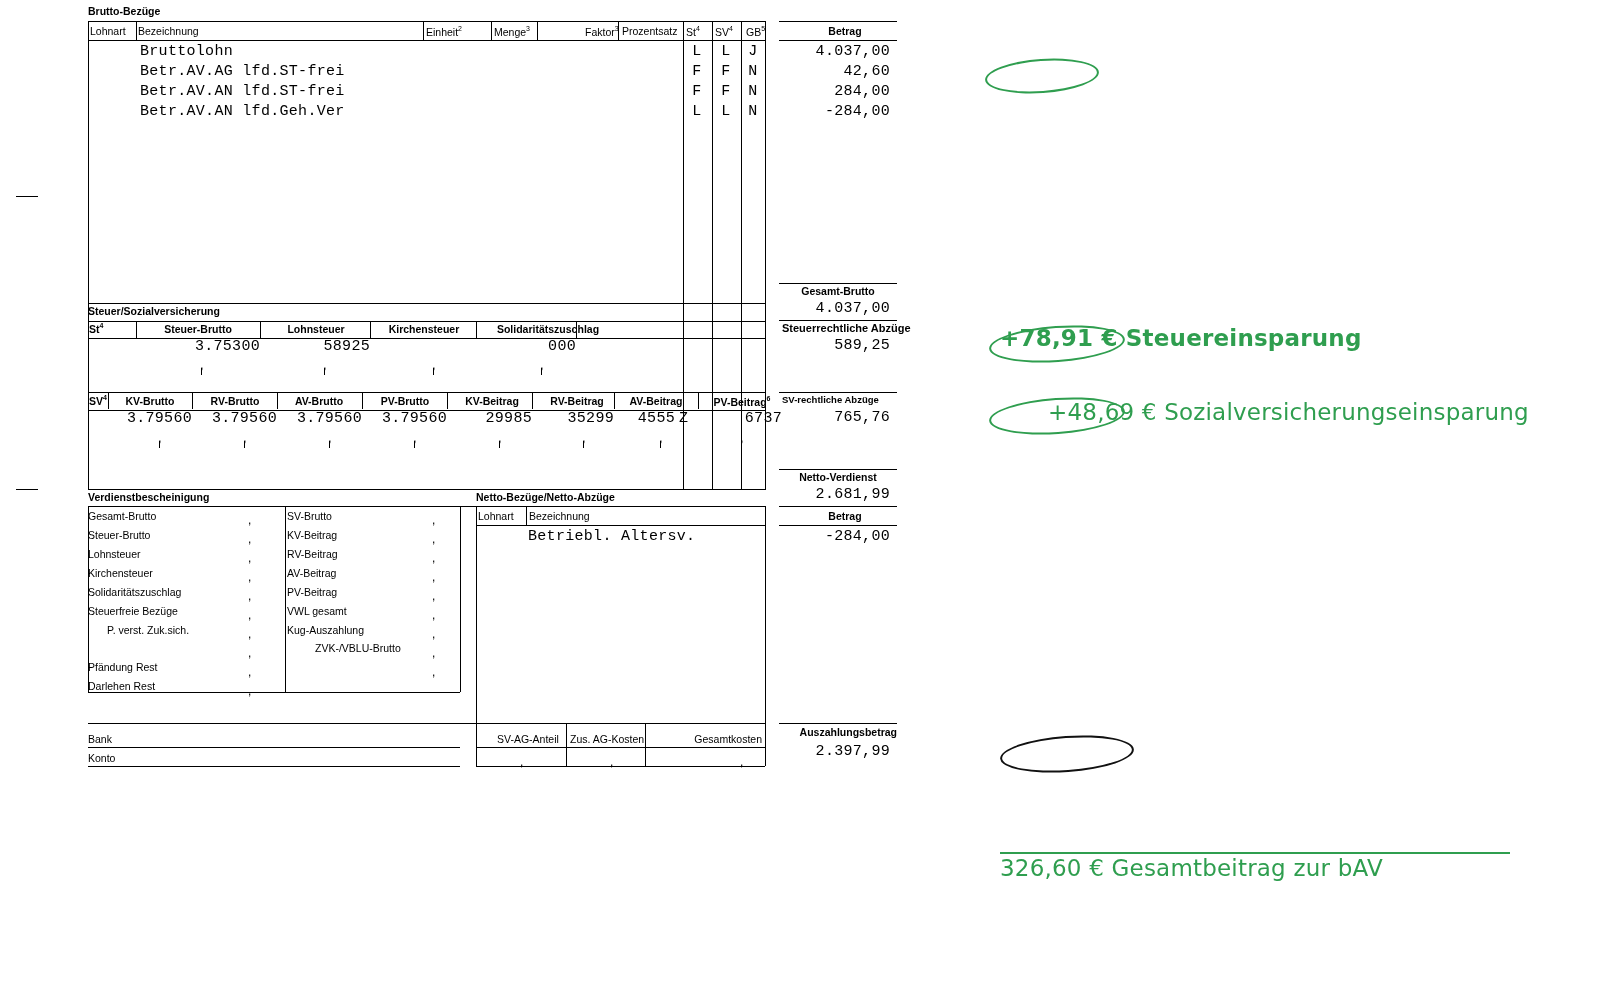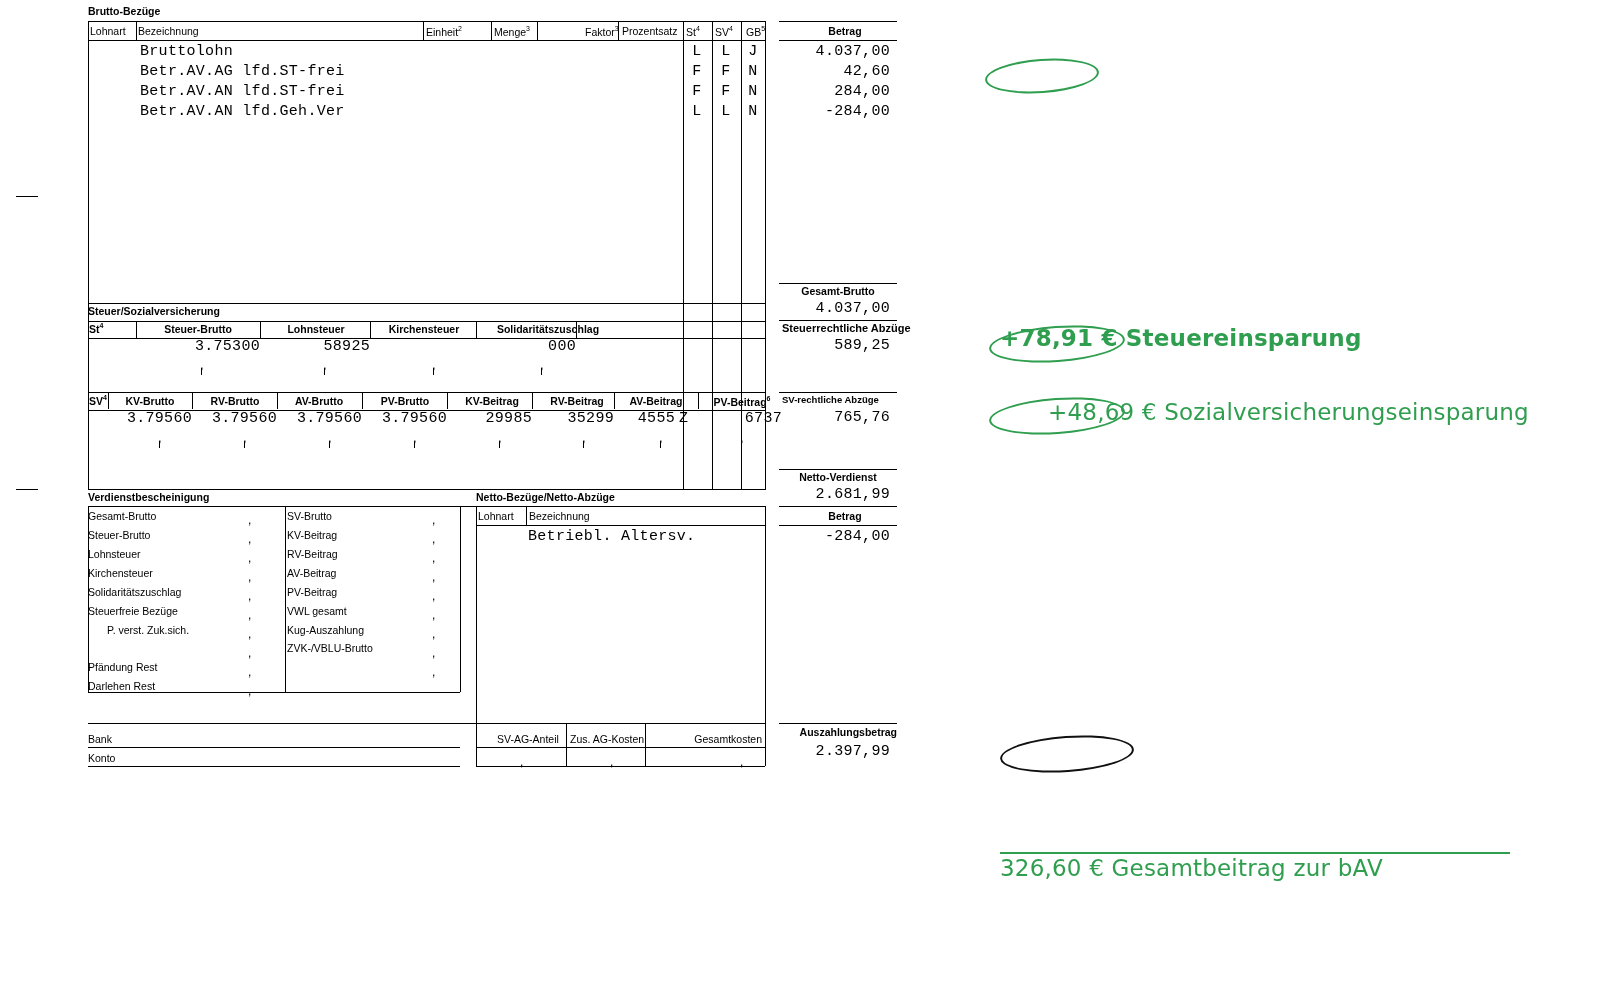--- a/index.html
+++ b/index.html
@@ -263,21 +263,21 @@
   <div class="abs" style="left:248px; top:665px; font-size:12px;">,</div>
   <div class="abs" style="left:248px; top:684px; font-size:12px;">,</div>
 
   <div class="abs lbl" style="left:287px; top:510px;">SV-Brutto</div>
   <div class="abs lbl" style="left:287px; top:529px;">KV-Beitrag</div>
   <div class="abs lbl" style="left:287px; top:548px;">RV-Beitrag</div>
   <div class="abs lbl" style="left:287px; top:567px;">AV-Beitrag</div>
   <div class="abs lbl" style="left:287px; top:586px;">PV-Beitrag</div>
   <div class="abs lbl" style="left:287px; top:605px;">VWL gesamt</div>
   <div class="abs lbl" style="left:287px; top:624px;">Kug-Auszahlung</div>
-  <div class="abs lbl" style="left:287px; top:642px;">ZVK-/VBLU-Brutto</div>
+  <div class="abs lbl" style="left:287px; top:642px;padding-left:28px;">ZVK-/VBLU-Brutto</div>
 
   <div class="abs" style="left:432px; top:513px; font-size:12px;">,</div>
   <div class="abs" style="left:432px; top:532px; font-size:12px;">,</div>
   <div class="abs" style="left:432px; top:551px; font-size:12px;">,</div>
   <div class="abs" style="left:432px; top:570px; font-size:12px;">,</div>
   <div class="abs" style="left:432px; top:589px; font-size:12px;">,</div>
   <div class="abs" style="left:432px; top:608px; font-size:12px;">,</div>
   <div class="abs" style="left:432px; top:627px; font-size:12px;">,</div>
   <div class="abs" style="left:432px; top:646px; font-size:12px;">,</div>
   <div class="abs" style="left:432px; top:665px; font-size:12px;">,</div>

